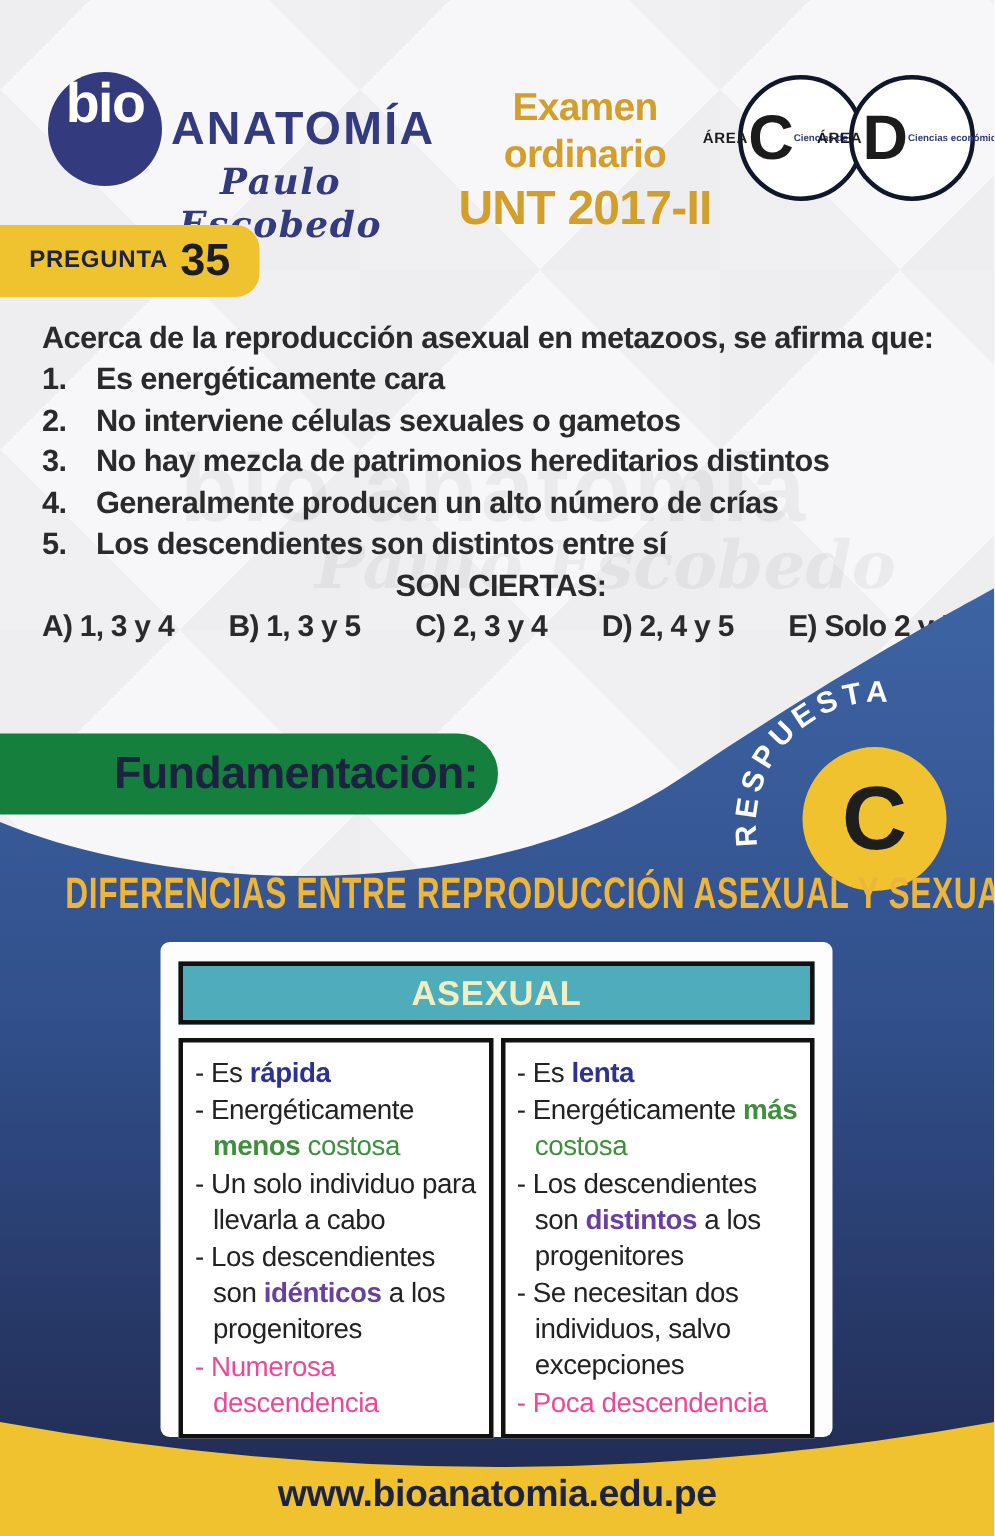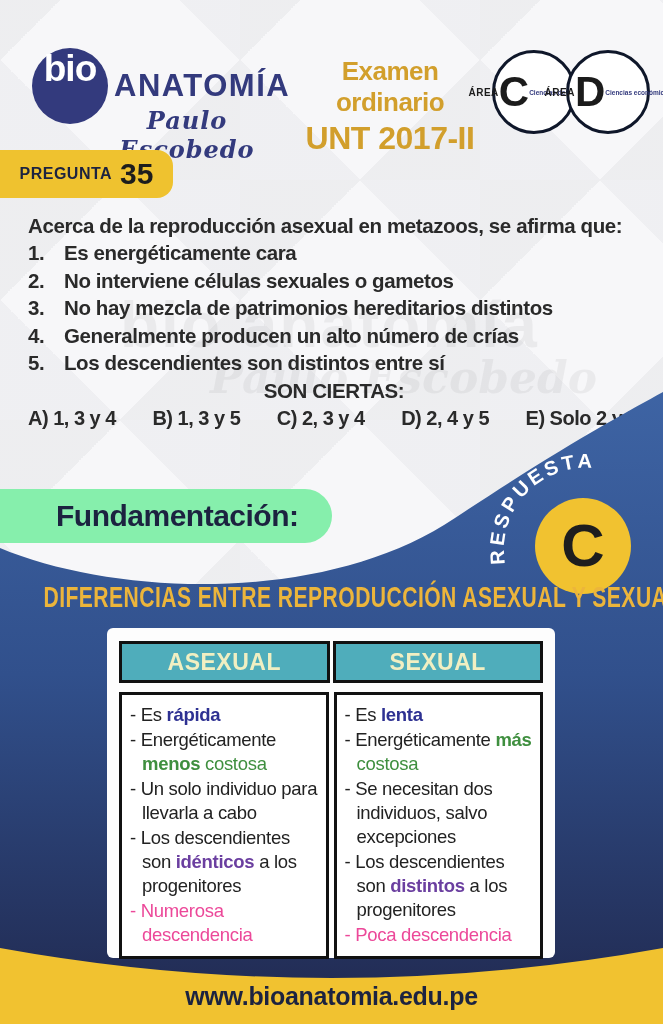--- a/index.html
+++ b/index.html
@@ -61,22 +61,22 @@
   .question{position:absolute;left:28px;top:212px;width:612px;color:#2a2a2a;font-weight:bold;}
   .q-stem{font-size:20.5px;line-height:27px;letter-spacing:-0.4px;}
   .q-list{list-style:none;margin:0;padding:0;}
   .q-list li{display:flex;font-size:20.5px;line-height:27.5px;letter-spacing:-0.4px;}
   .q-num{width:36px;flex:none;}
   .q-prompt{font-size:20.5px;line-height:27.5px;letter-spacing:-0.4px;text-align:center;}
   .q-options{display:flex;justify-content:space-between;font-size:20px;line-height:28px;letter-spacing:-0.5px;width:610px;}
   
   .bottom-svg{position:absolute;left:0;top:388px;width:663px;height:636px;}
   .fundamentacion{
-    position:absolute;left:0;top:489px;width:332px;height:54px;background:#86efac;
-    border-radius:0 27px 27px 0;display:flex;align-items:center;padding-left:56px;box-sizing:border-box;
+    position:absolute;left:0;top:489px;width:332px;height:54px;background:#15803d;
+    border-radius:0 27px 27px 0;display:flex;align-items:center;padding-left:76px;box-sizing:border-box;
   }
   .fundamentacion-label{font-size:30px;font-weight:bold;color:#1c2340;letter-spacing:-0.5px;}
   .respuesta-svg{position:absolute;left:488px;top:444px;width:175px;height:175px;}
   .section-title{position:absolute;left:0;top:583px;width:663px;text-align:center;color:#ecb53b;}
   .section-title span{display:inline-block;transform:scale(0.88,1.22);font-weight:bold;font-size:24px;letter-spacing:0.5px;white-space:nowrap;}
   
   .card{
     position:absolute;left:107px;top:628px;width:448px;height:330px;background:#fdfdfd;
     border-radius:6px;box-sizing:border-box;padding:13px 12px;
   }
@@ -205,38 +205,37 @@
     <text x="95" y="122" text-anchor="middle" font-family="Liberation Sans, sans-serif" font-size="60" font-weight="bold" fill="#1e1e1e">C</text>
   </svg>
 
   <div class="section-title">
     <span>DIFERENCIAS ENTRE REPRODUCCIÓN ASEXUAL Y SEXUAL</span>
   </div>
 
   <div class="card">
     <div class="t-head">
       <div class="t-head-cell">ASEXUAL</div>
-      <div class="t-head-cell">SEXUAL</div>
     </div>
     <div class="t-body">
       <div class="t-col">
         <ul>
             <li><span class="seg-plain">- Es </span><span class="seg-navy-bold">rápida</span></li>
             <li><span class="seg-plain">- Energéticamente </span><span class="seg-green-bold">menos</span><span class="seg-green"> costosa</span></li>
             <li><span class="seg-plain">- Un solo individuo para llevarla a cabo</span></li>
             <li><span class="seg-plain">- Los descendientes son </span><span class="seg-purple-bold">idénticos</span><span class="seg-plain"> a los progenitores</span></li>
             <li><span class="seg-blue">- Numerosa descendencia</span></li>
           </ul>
       </div>
       <div class="t-col">
         <ul>
             <li><span class="seg-plain">- Es </span><span class="seg-navy-bold">lenta</span></li>
             <li><span class="seg-plain">- Energéticamente </span><span class="seg-green-bold">más</span><span class="seg-green"> costosa</span></li>
+            <li><span class="seg-plain">- Los descendientes son </span><span class="seg-purple-bold">distintos</span><span class="seg-plain"> a los progenitores</span></li>
             <li><span class="seg-plain">- Se necesitan dos individuos, salvo excepciones</span></li>
-            <li><span class="seg-plain">- Los descendientes son </span><span class="seg-purple-bold">distintos</span><span class="seg-plain"> a los progenitores</span></li>
             <li><span class="seg-blue">- Poca descendencia</span></li>
           </ul>
       </div>
     </div>
   </div>
 
   <a class="footer-url" href="#">www.bioanatomia.edu.pe</a>
 </div>
 
 </body></html>

